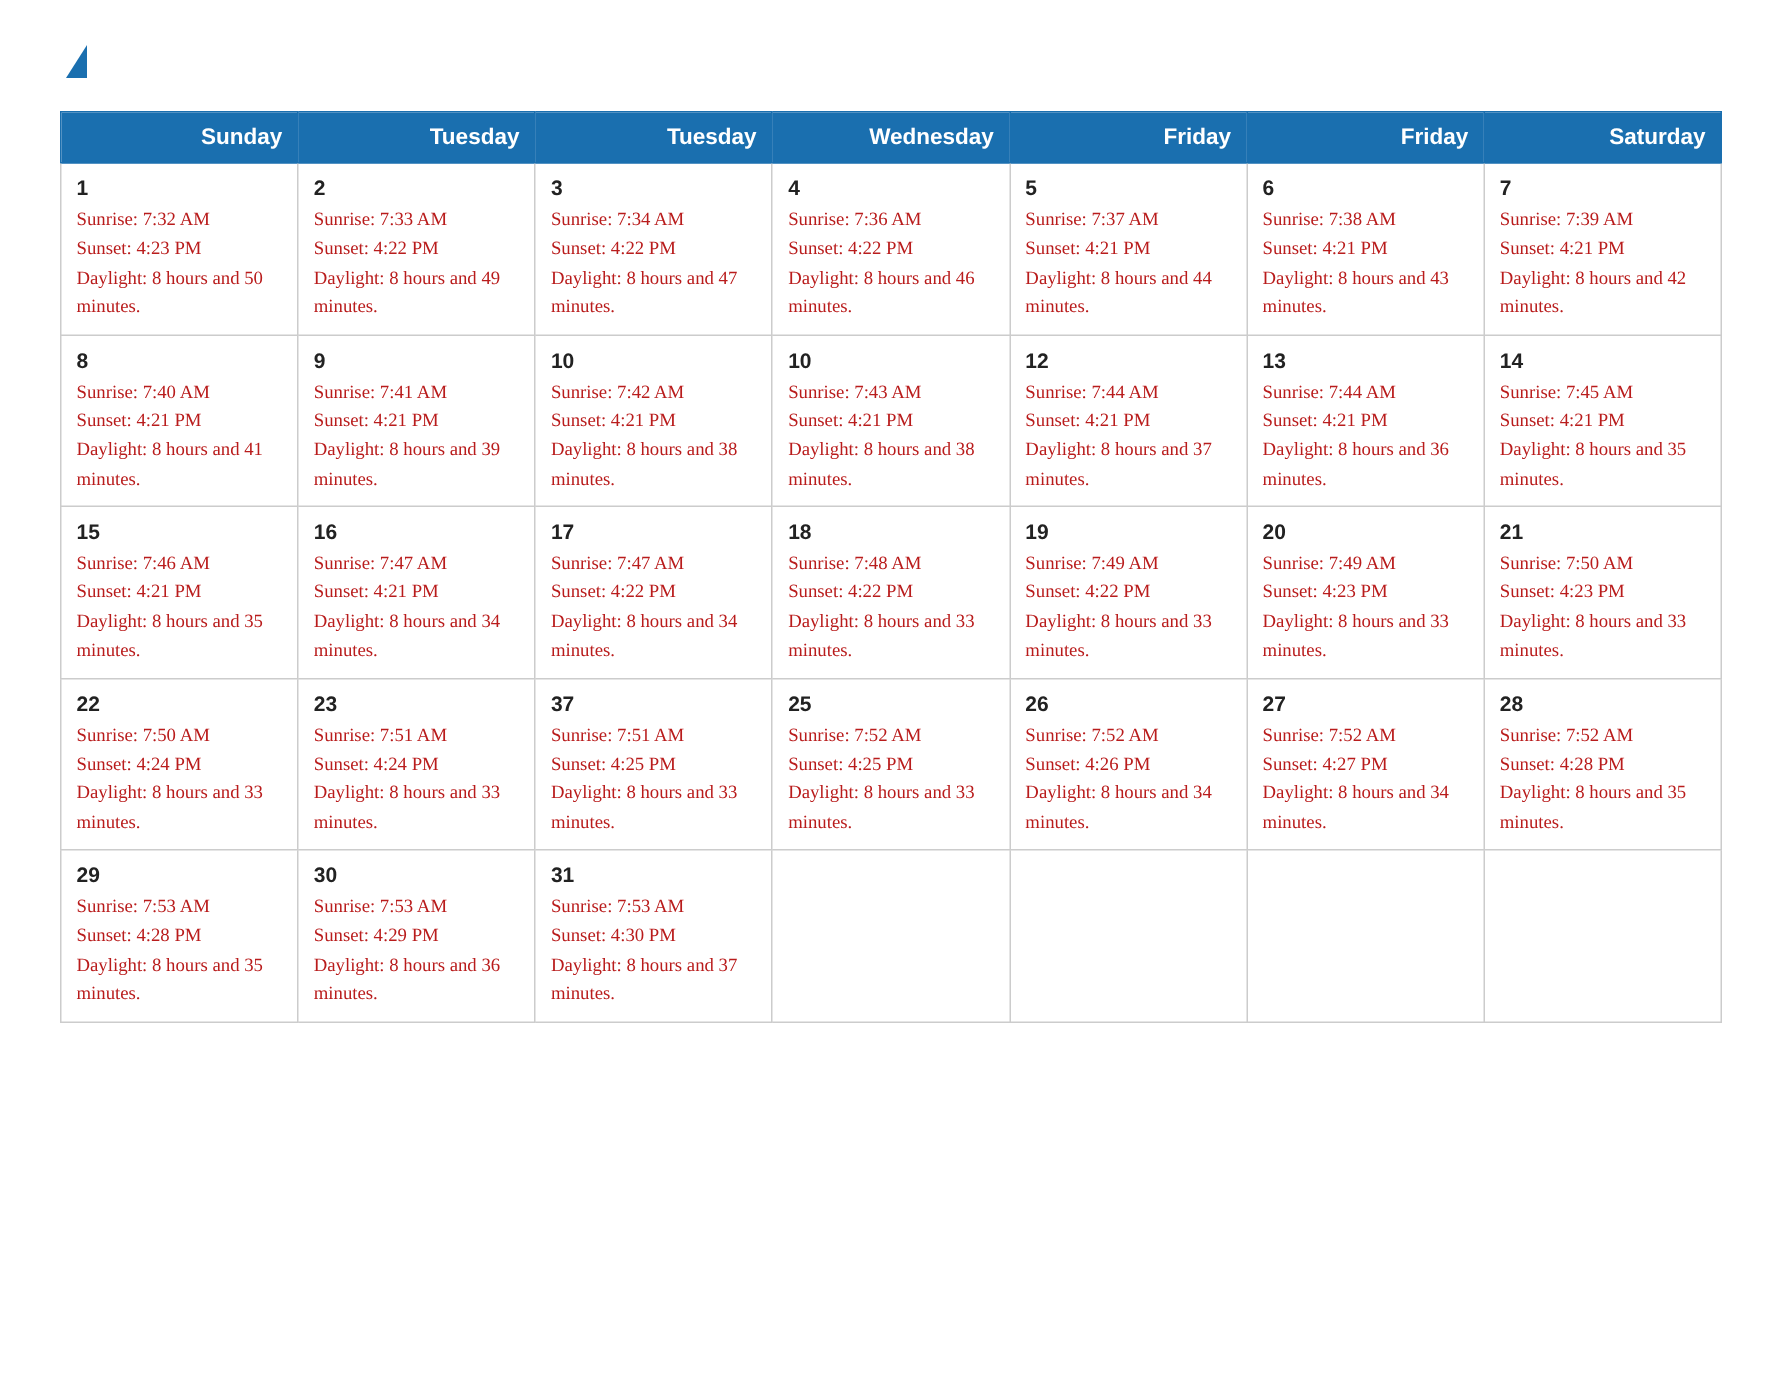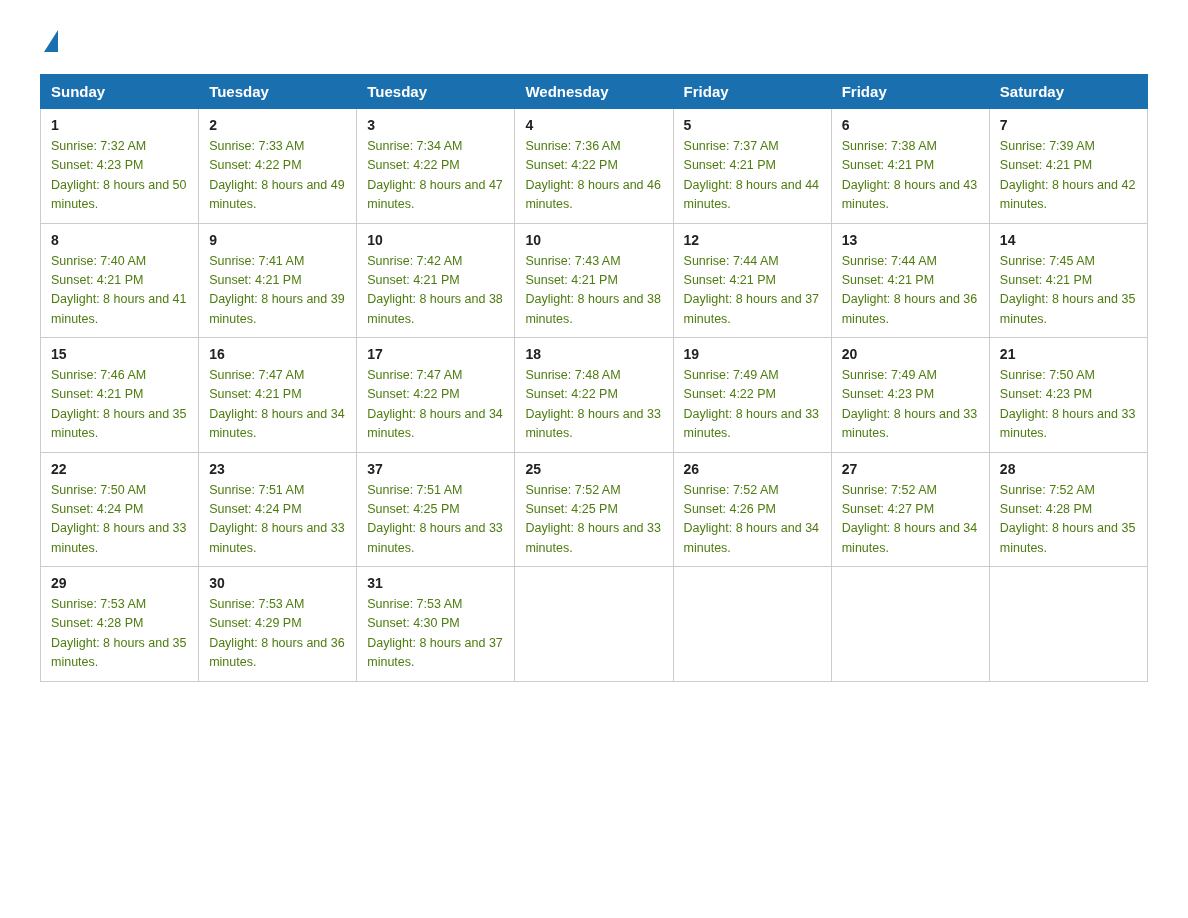--- a/index.html
+++ b/index.html
@@ -63,21 +63,21 @@
       width: 100%;
       border-collapse: collapse;
       table-layout: fixed;
     }
     .calendar-table th {
       background-color: #1a6faf;
       color: #fff;
       font-size: 15px;
       font-weight: bold;
       padding: 8px 10px;
-      text-align: left;
+      text-align: right;
       border: 1px solid #1a6faf;
     }
     .calendar-table td {
       vertical-align: top;
       padding: 8px 10px;
       border: 1px solid #ccc;
       font-size: 12.5px;
       color: #333;
       height: 110px;
     }
@@ -86,21 +86,22 @@
     }
     .day-number {
       font-size: 14px;
       font-weight: bold;
       color: #222;
       margin-bottom: 4px;
       display: block;
     }
     .day-info {
       line-height: 1.55;
-      color: #4d7c0f;
+      color: #b91c1c;
+      font-family: Liberation Serif, serif;
     }
     .empty-cell {
       background: #fff;
     }
   </style>
 </head>
 <body>
 
 <div class="header-area">
   <div class="logo">

